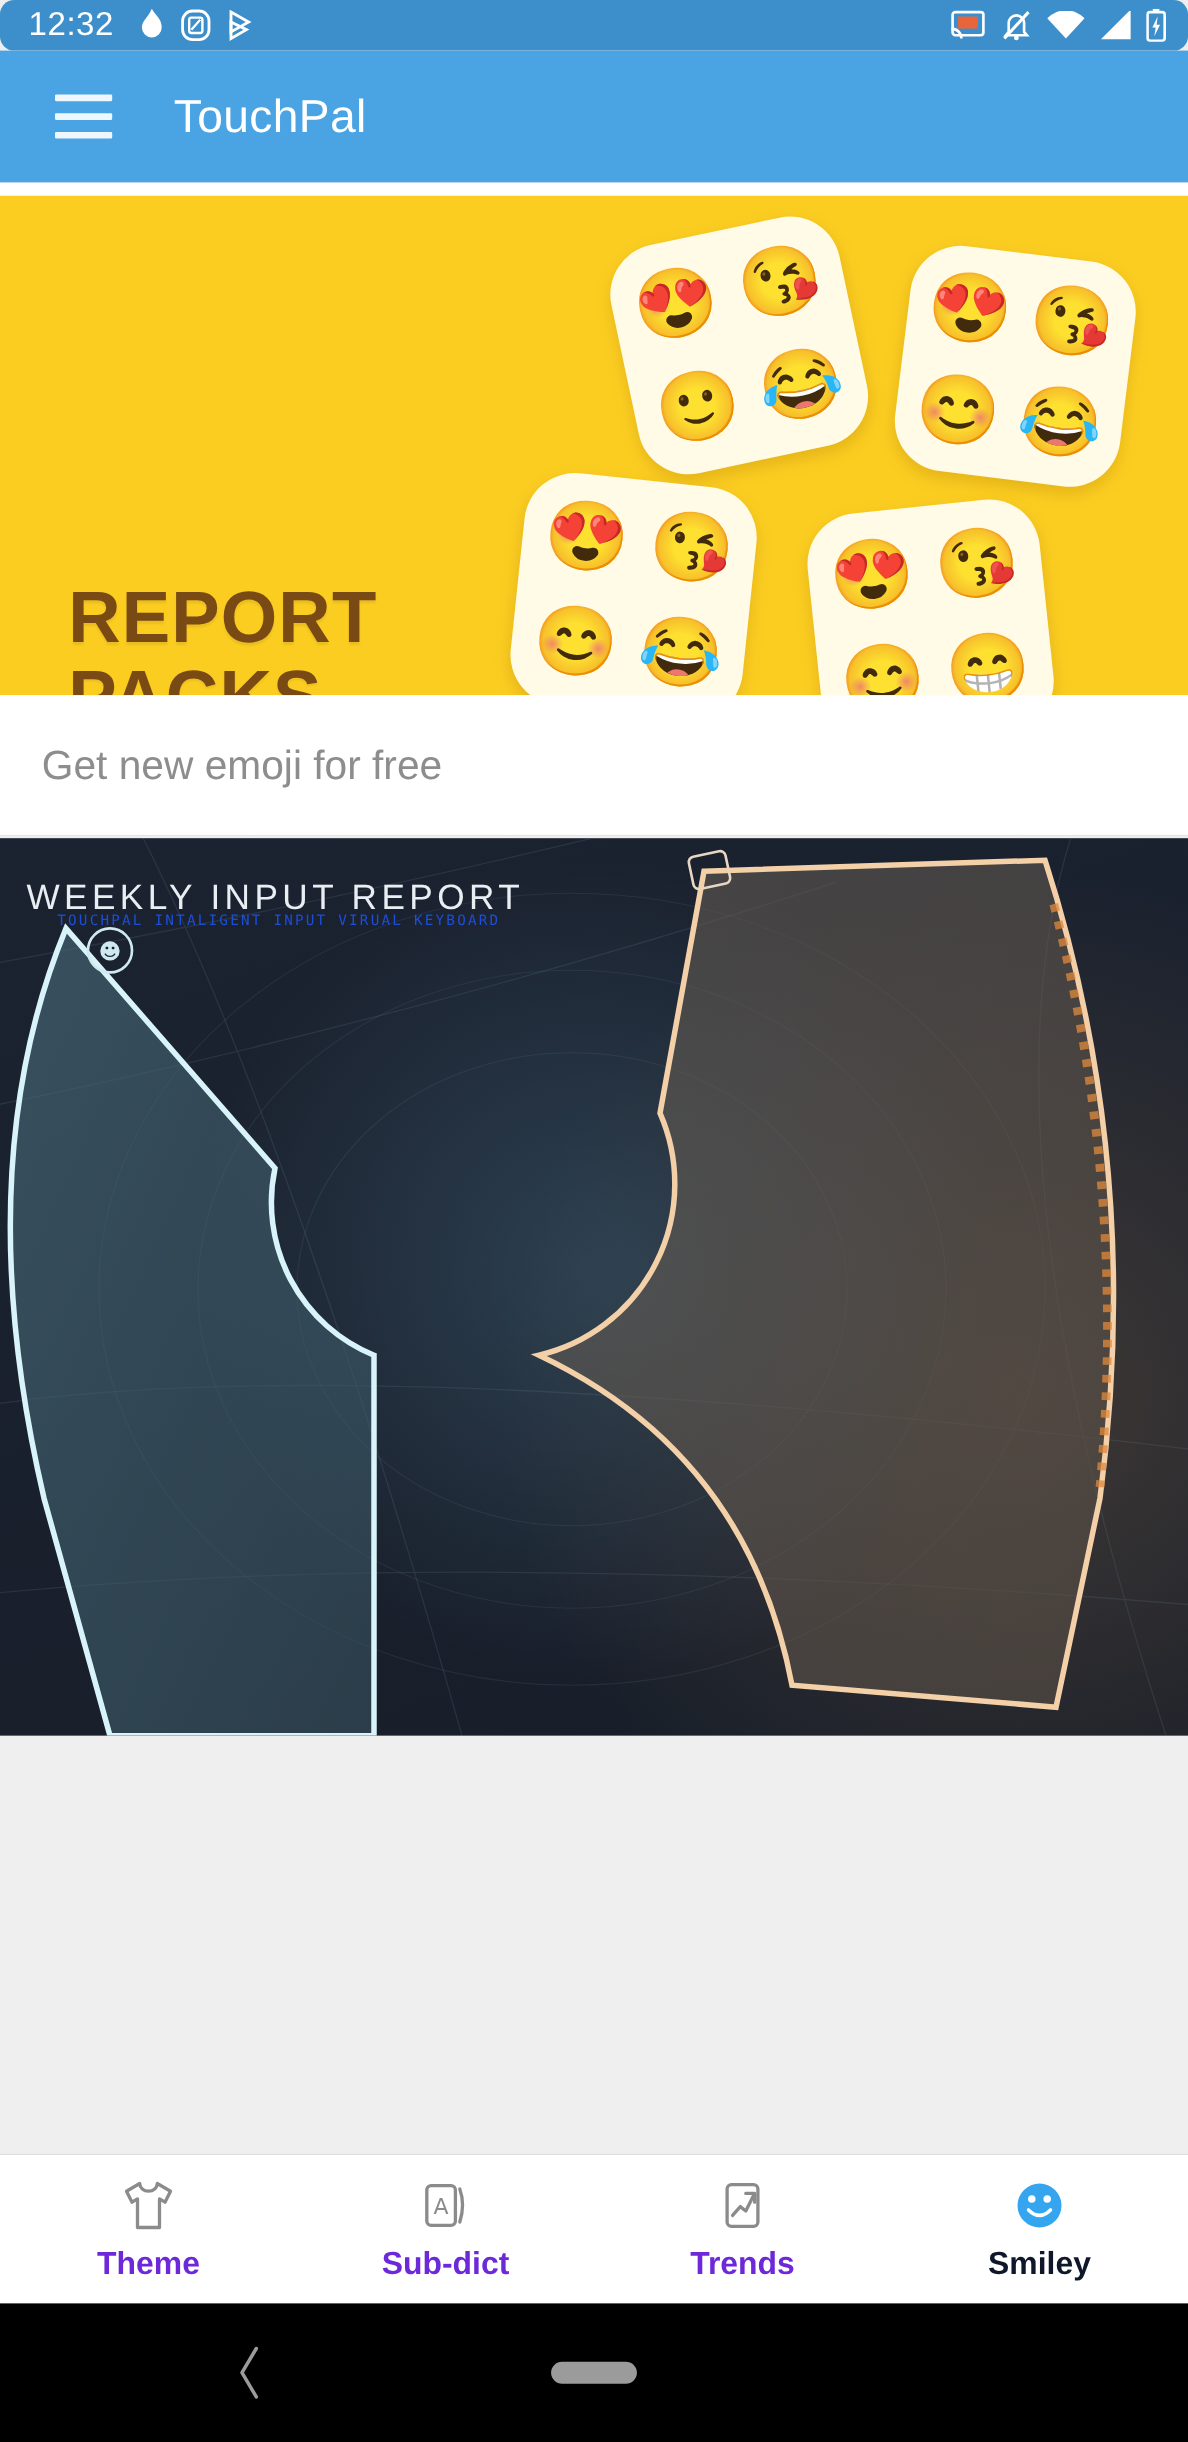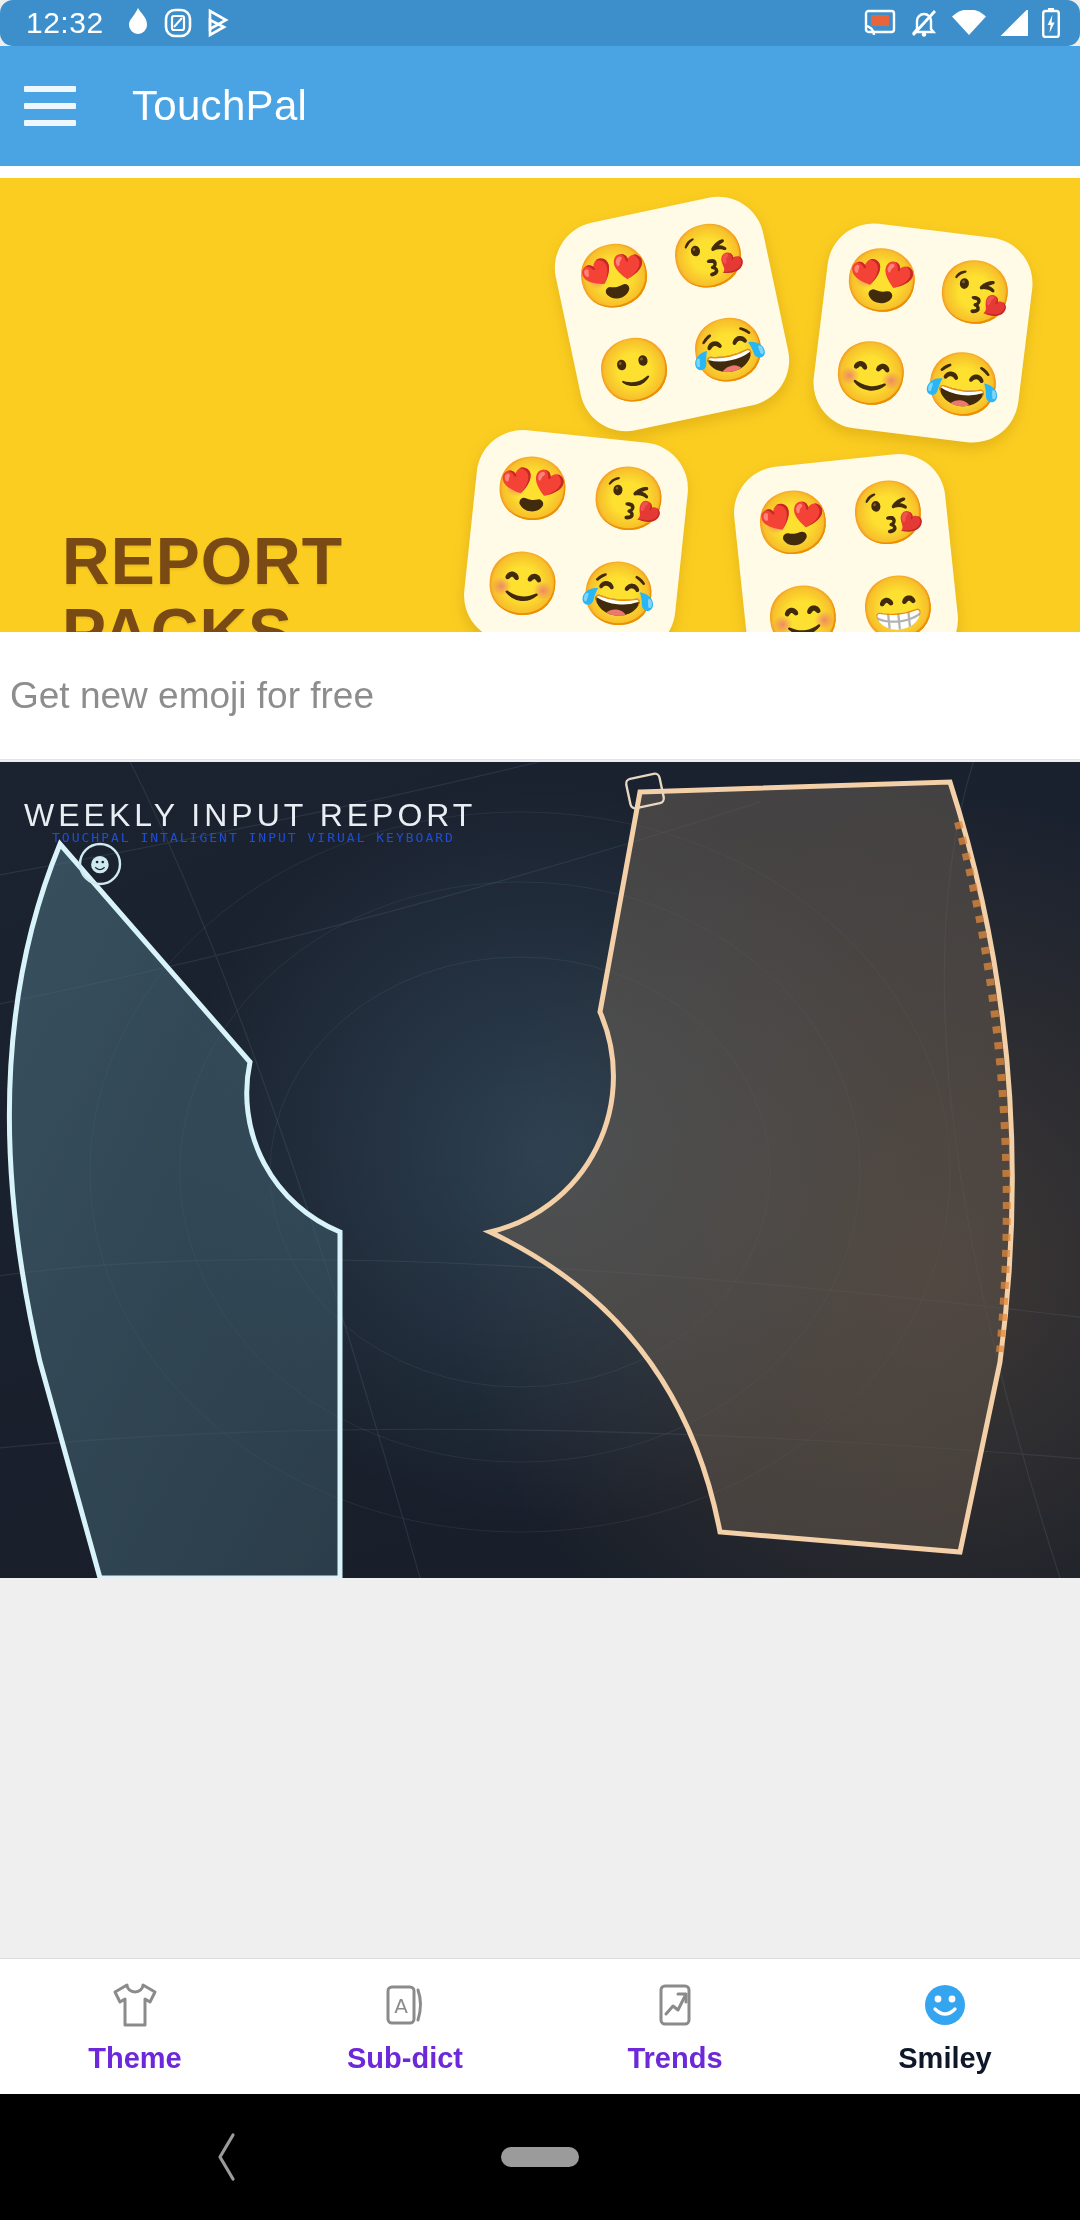--- a/index.html
+++ b/index.html
@@ -19,21 +19,21 @@
   }
   .sb-clock { font-size: 30px; font-weight: 400; letter-spacing: .5px; line-height: 1; }
   .sb-left-icons { display: flex; align-items: center; gap: 14px; margin-left: 22px; }
   .sb-spacer { flex: 1; }
   .sb-right-icons { display: flex; align-items: center; gap: 14px; }
   .sb-ic { display: block; }
 
   
   .appbar {
     position: absolute; left: 0; top: 46px; width: 1080px; height: 120px;
-    background: #4aa3e3; display: flex; align-items: center; padding-left: 24px;
+    background: #4aa3e3; display: flex; align-items: center; padding-left: 50px;
   }
   .hamburger { width: 52px; height: 40px; display: flex; flex-direction: column;
                justify-content: space-between; cursor: pointer; }
   .hamburger span { display: block; height: 6px; width: 100%; background: #eef7fd; border-radius: 1px; }
   .appbar-title {
     margin-left: 56px; color: #ffffff; font-size: 42px; font-weight: 400; letter-spacing: .3px;
   }
 
   
   .appbar-gap {
@@ -59,21 +59,21 @@
   }
   .card span { font-size: 62px; line-height: 1; }
   .card.c1 { left: 566px; top: 30px;  width: 212px; height: 212px; transform: rotate(-12deg); }
   .card.c2 { left: 820px; top: 52px;  width: 206px; height: 206px; transform: rotate(7deg); }
   .card.c3 { left: 470px; top: 258px; width: 212px; height: 212px; transform: rotate(6deg); }
   .card.c4 { left: 740px; top: 282px; width: 212px; height: 212px; transform: rotate(-6deg); }
 
   
   .banner-caption {
     position: absolute; left: 0; top: 632px; width: 1080px; height: 128px;
-    background: #ffffff; display: flex; align-items: center; padding-left: 10px;
+    background: #ffffff; display: flex; align-items: center; padding-left: 38px;
     border-bottom: 1px solid #e4e4e4; cursor: pointer;
   }
   .banner-caption-text { color: #8d8d8d; font-size: 37px; font-weight: 400; }
 
   
   .report {
     position: absolute; left: 0; top: 762px; width: 1080px; height: 816px;
     overflow: hidden; cursor: pointer;
     background:
       radial-gradient(circle at 50% 48%, rgba(60,90,110,.55) 0%, rgba(22,30,42,0) 54%),

